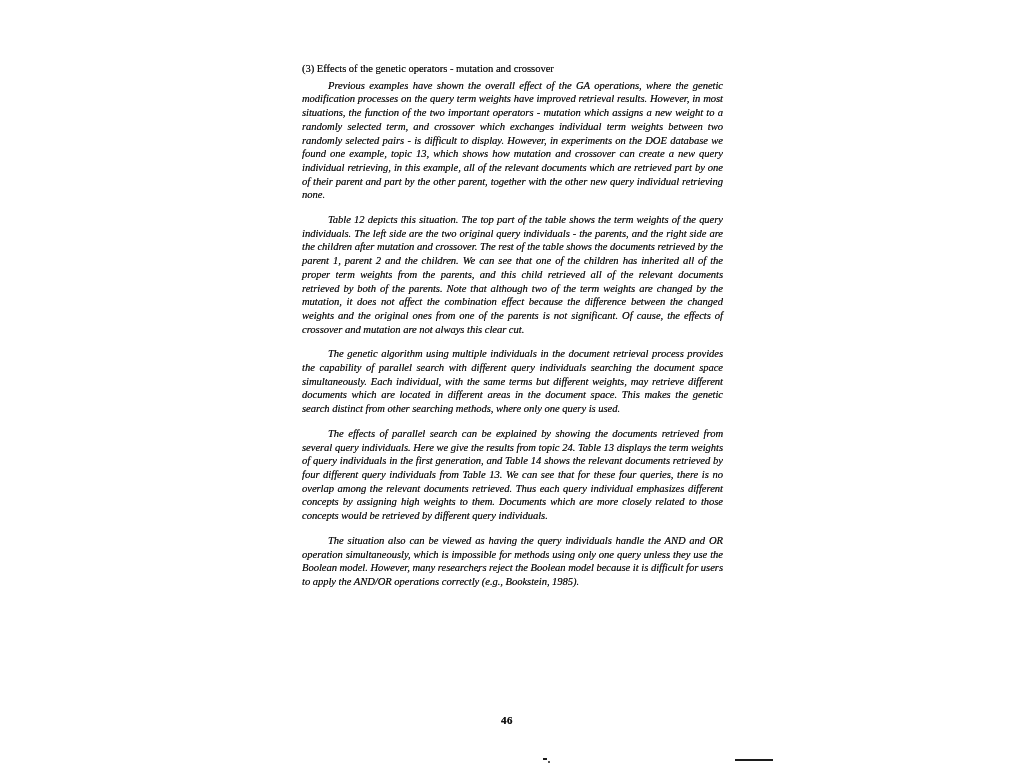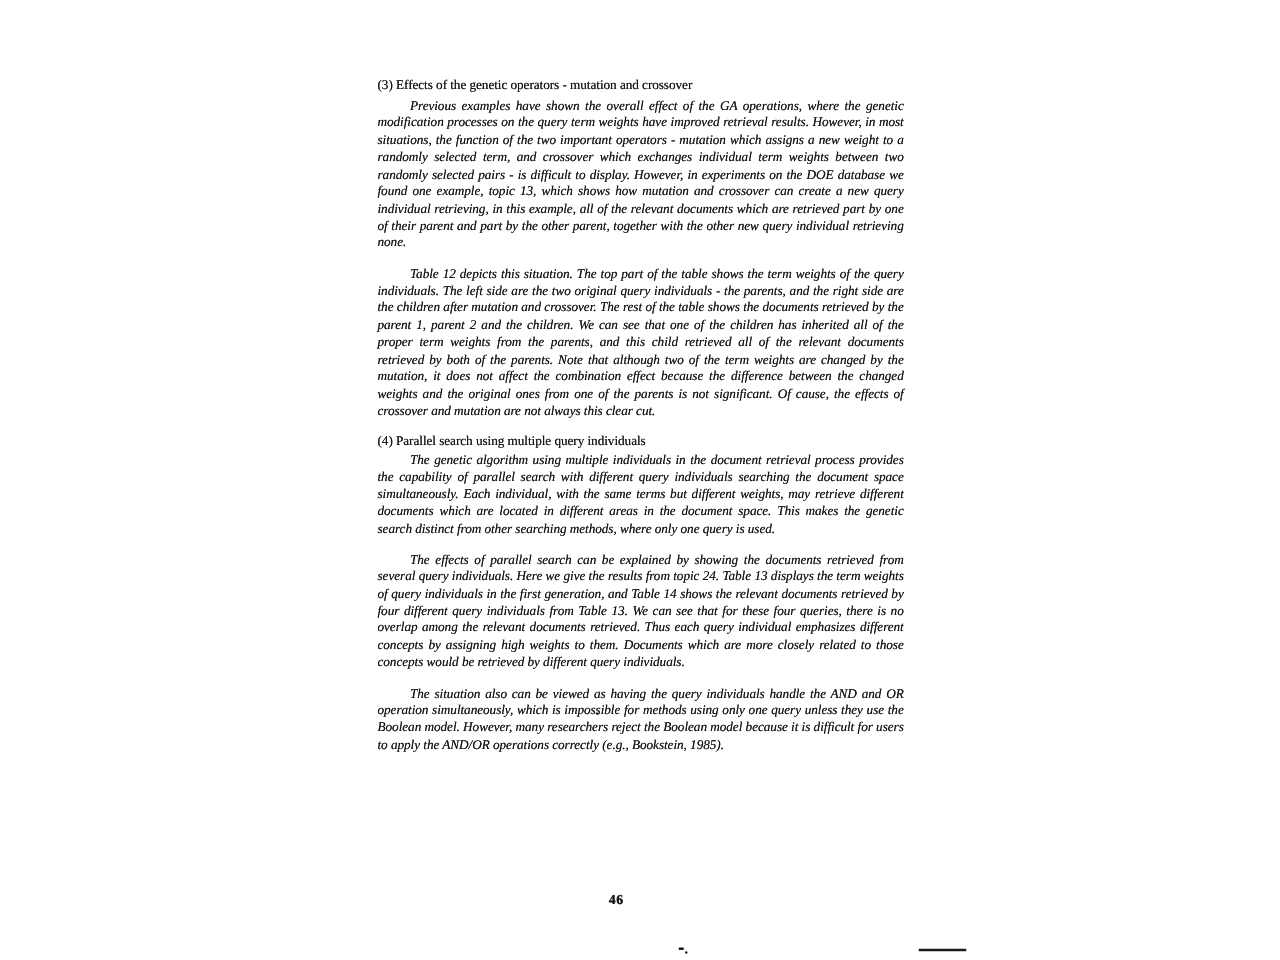--- a/index.html
+++ b/index.html
@@ -40,21 +40,21 @@
     margin: 0 0 11px 0;
     text-align: justify;
     text-indent: 26px;
     font-style: italic;
   }
   .page-number {
     position: absolute;
     left: 487px;
     top: 714px;
     width: 26px;
-    text-align: left;
+    text-align: right;
     font-size: 11px;
     font-weight: bold;
     letter-spacing: 0.5px;
     text-shadow: 0 0 0.6px rgba(0,0,0,0.9);
   }
   .artifact {
     position: absolute;
     background: #1c1c1c;
   }
   .artifact-dot-mid   { left: 477px; top: 570px; width: 2px;  height: 2px; border-radius: 50%; }
@@ -64,21 +64,20 @@
 </style>
 </head>
 <body>
 
 <div class="scan-page">
 
   <div class="text-column">
     <div class="block-heading">(3) Effects of the genetic operators - mutation and crossover</div>
     <div class="block-paragraph">Previous examples have shown the overall effect of the GA operations, where the genetic modification processes on the query term weights have improved retrieval results. However, in most situations, the function of the two important operators - mutation which assigns a new weight to a randomly selected term, and crossover which exchanges individual term weights between two randomly selected pairs - is difficult to display. However, in experiments on the DOE database we found one example, topic 13, which shows how mutation and crossover can create a new query individual retrieving, in this example, all of the relevant documents which are retrieved part by one of their parent and part by the other parent, together with the other new query individual retrieving none.</div>
     <div class="block-paragraph">Table 12 depicts this situation.  The top part of the table shows the term weights of the query individuals.  The left side are the two original query individuals - the parents, and the right side are the children after mutation and crossover.  The rest of the table shows the documents retrieved by the parent 1, parent 2 and the children.  We can see that one of the children has inherited all of the proper term weights from the parents, and this child retrieved all of the relevant documents retrieved by both of the parents.  Note that although two of the term weights are changed by the mutation, it does not affect the combination effect because the difference between the changed weights and the original ones from one of the parents is not significant.  Of cause, the effects of crossover and mutation are not always this clear cut.</div>
-    <div class="block-heading second">(4) Parallel search using multiple query individuals</div>
     <div class="block-paragraph">The genetic algorithm using multiple individuals in the document retrieval process provides the capability of parallel search with different query individuals searching the document space simultaneously.  Each individual, with the same terms but different weights, may retrieve different documents which are located in different areas in the document space. This makes the genetic search distinct from other searching methods, where only one query is used.</div>
     <div class="block-paragraph">The effects of parallel search can be explained by showing the documents retrieved from several query individuals.  Here we give the results from topic 24.  Table 13 displays the term weights of query individuals in the first generation, and Table 14 shows the relevant documents retrieved by four different query individuals from Table 13.  We can see that for these four queries, there is no overlap among the relevant documents retrieved.  Thus each query individual emphasizes different concepts by assigning high weights to them.  Documents which are more closely related to those concepts would be retrieved by different query individuals.</div>
     <div class="block-paragraph">The situation also can be viewed as having the query individuals handle the AND and OR operation simultaneously, which is impossible for methods using only one query unless they use the Boolean model.  However, many researchers reject the Boolean model because it is difficult for users to apply the AND/OR operations correctly (e.g., Bookstein, 1985).</div>
   </div>
 
   <div class="page-number">46</div>
 
   <div class="artifact artifact-dot-mid"></div>
   <div class="artifact artifact-dash-bot"></div>
   <div class="artifact artifact-dot-bot"></div>

